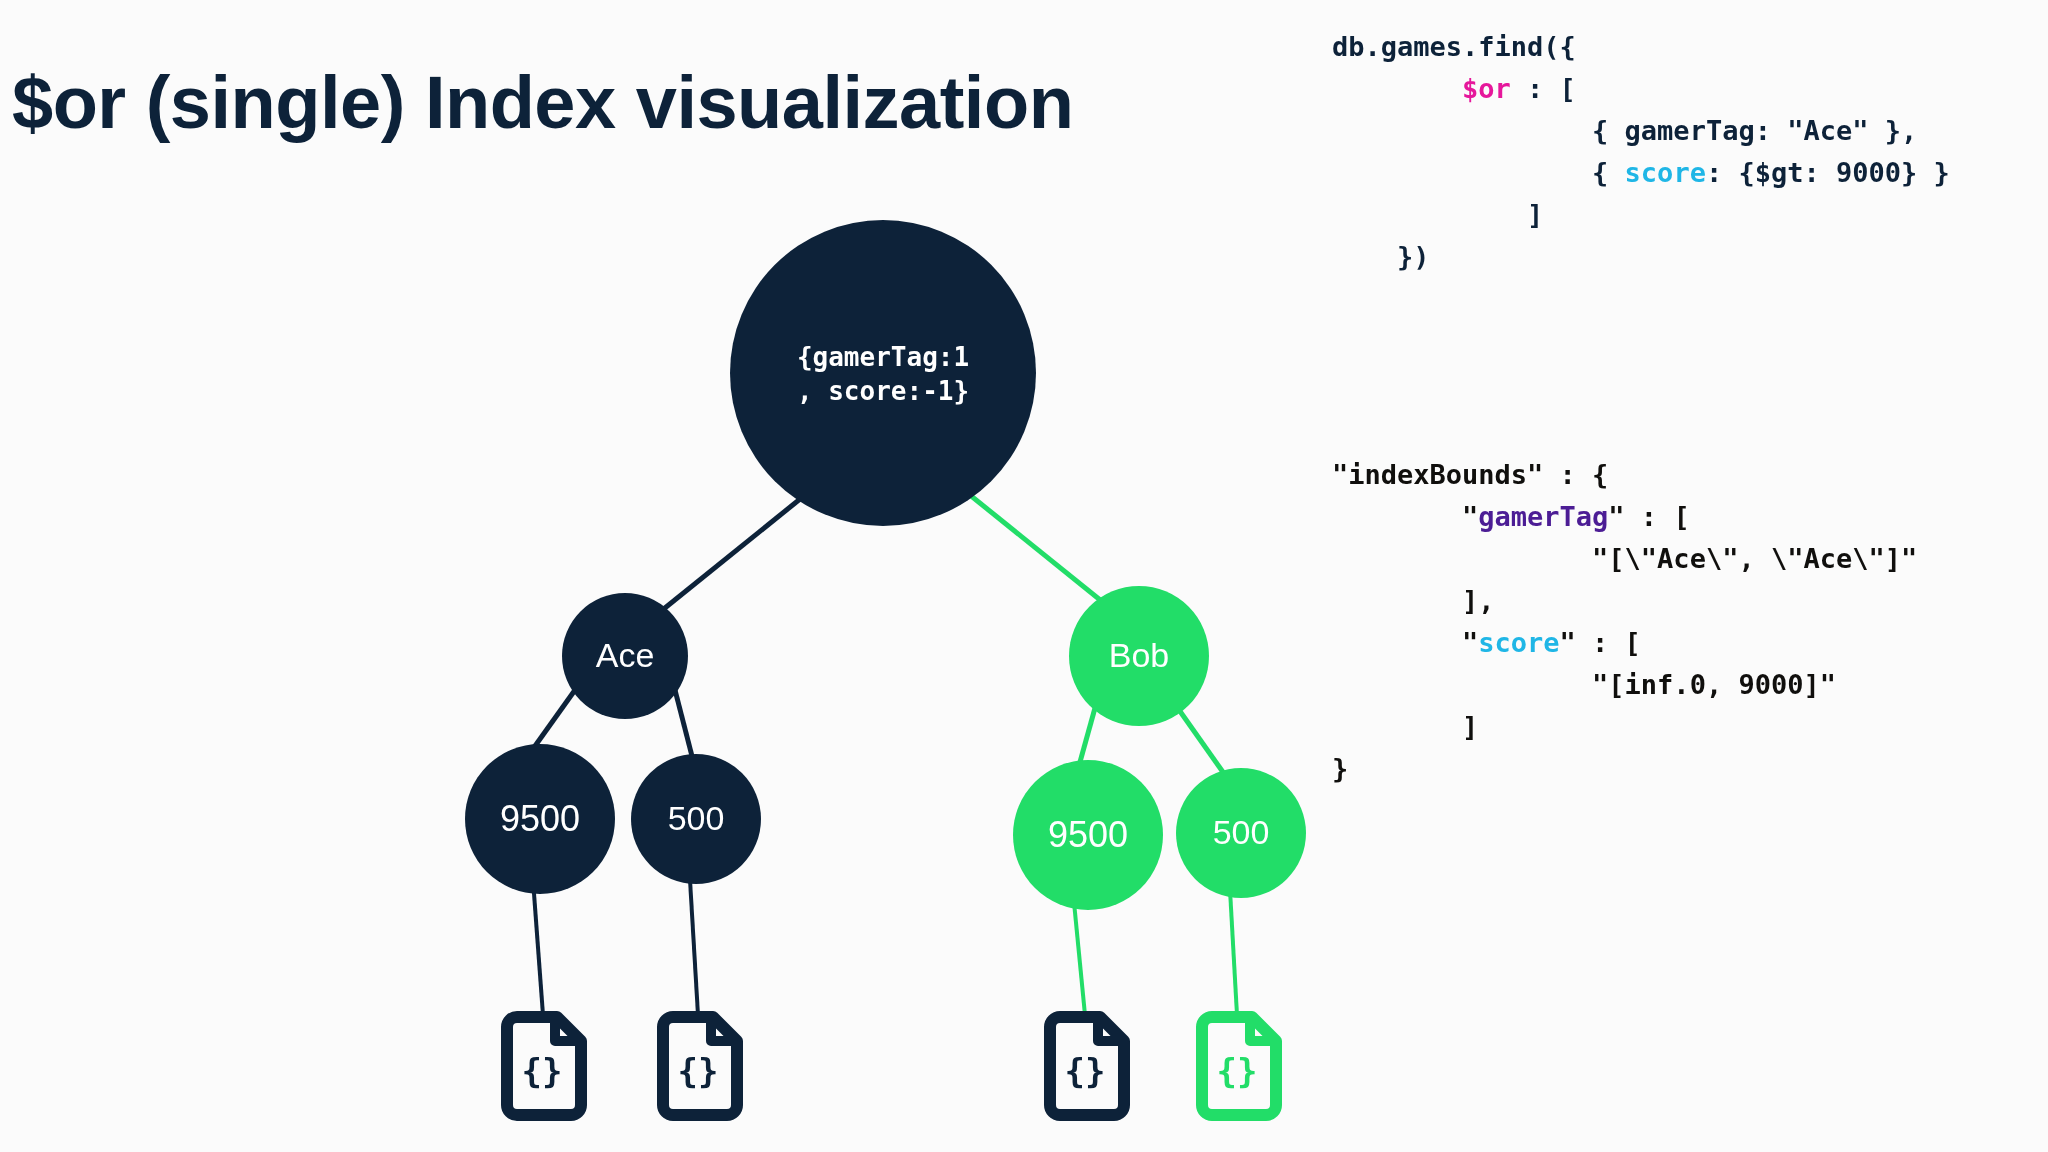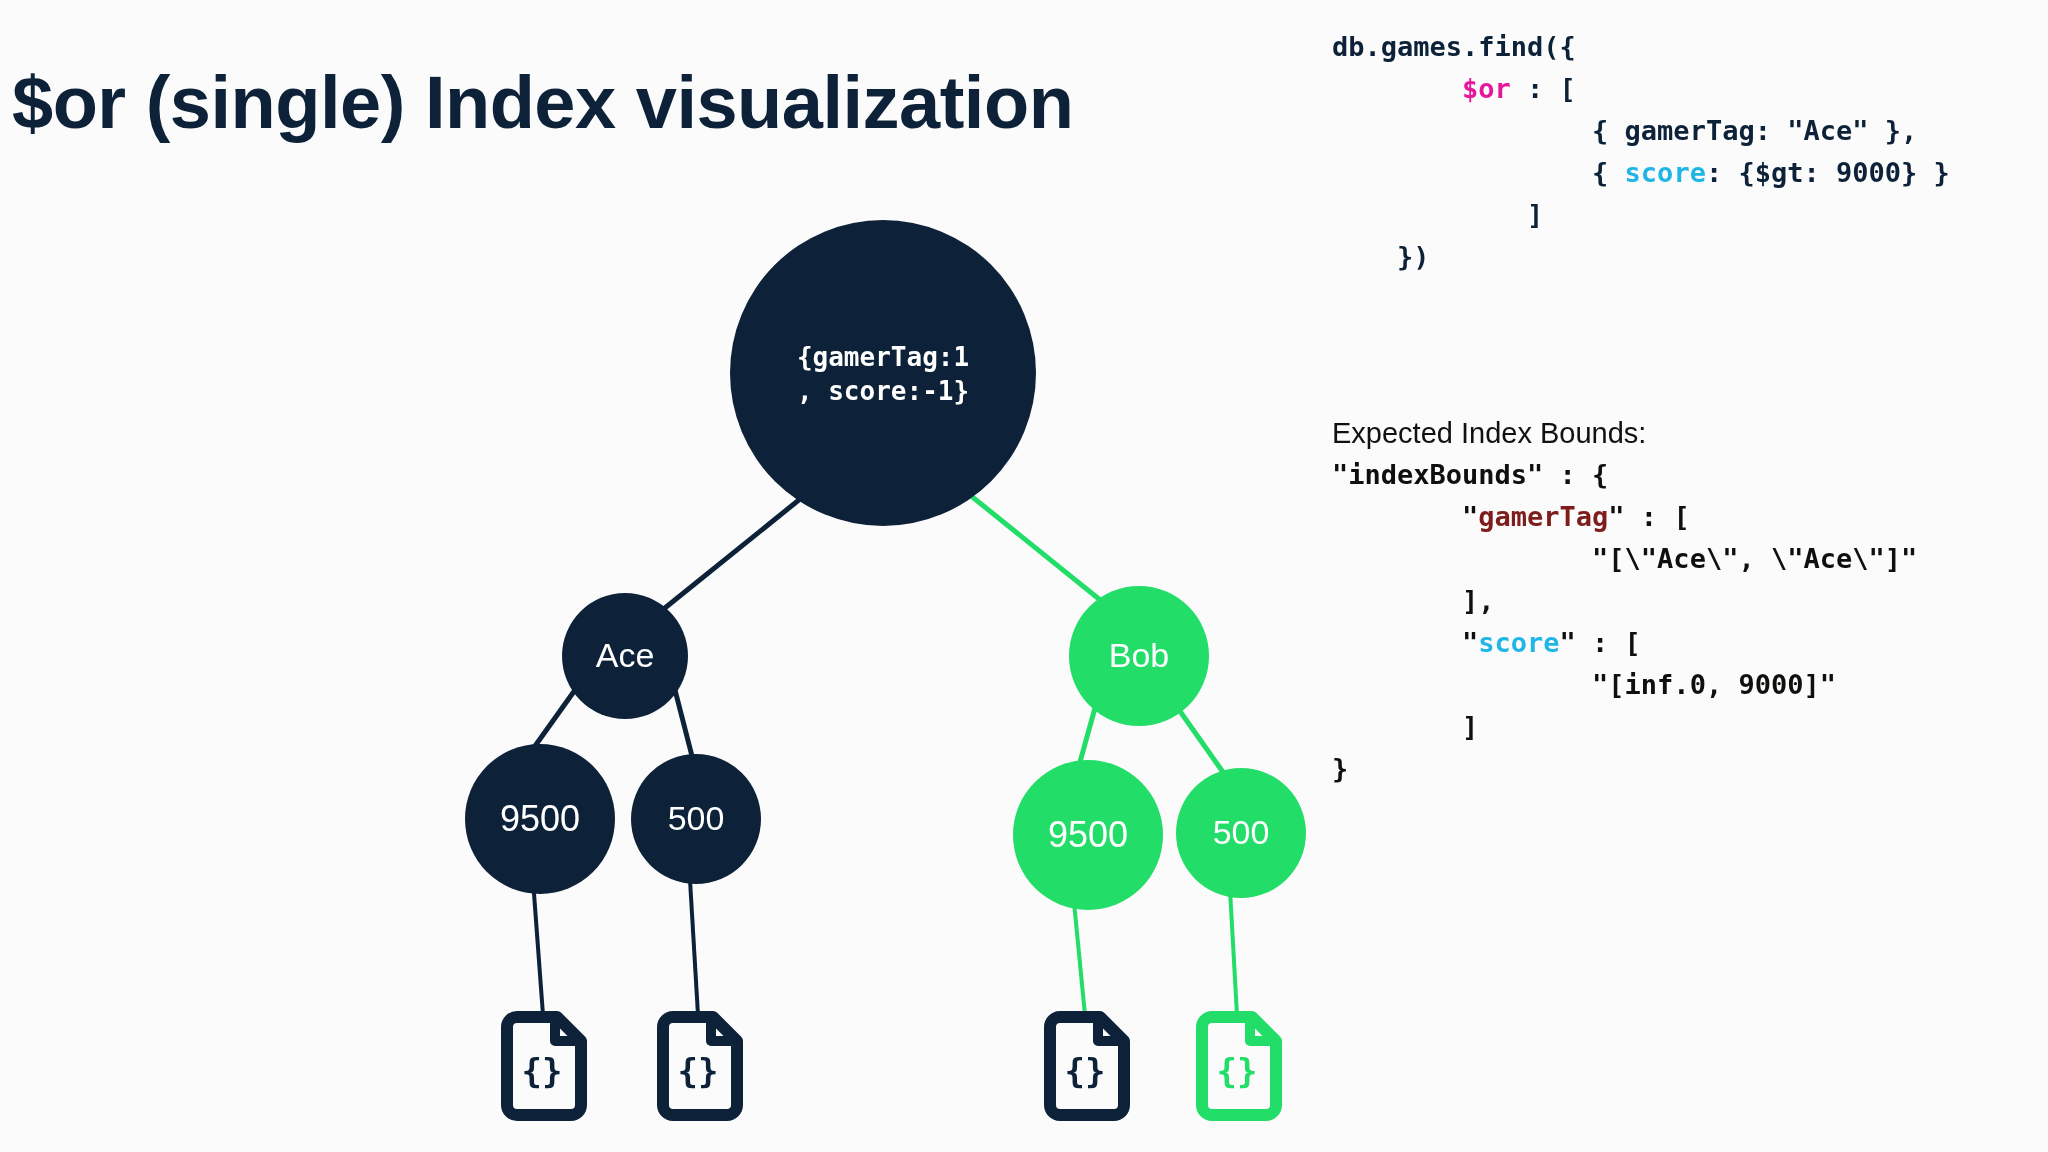--- a/index.html
+++ b/index.html
@@ -73,21 +73,21 @@
     top: 442px;
     width: 716px;
     font-family: "DejaVu Sans Mono", "Liberation Mono", monospace;
     font-weight: bold;
     font-size: 27px;
     line-height: 42px;
     color: #100f0d;
     white-space: pre-wrap;
     word-break: break-word;
   }
-  .bounds-block .tok-gamertag { color: #7f1d1d; }
+  .bounds-block .tok-gamertag { color: #4c1d95; }
   .bounds-block .tok-score { color: #1fb6e6; }
 
   
   .tree {
     position: absolute;
     left: 0px;
     top: 0px;
     width: 1332px;
     height: 1152px;
     margin-left: 25px;
@@ -182,21 +182,20 @@
 
   <div class="right-col">
 
     <div class="code-block"><span>db.games.find({</span>
 <span>        </span><span class="tok-or">$or</span><span> : [</span>
 <span>                { gamerTag: "Ace" },</span>
 <span>                { </span><span class="tok-score">score</span><span>: {$gt: 9000} }</span>
 <span>            ]</span>
 <span>    })</span></div>
 
-    <div class="bounds-label">Expected Index Bounds:</div>
 
     <div class="bounds-block"><span>"indexBounds" : {</span>
 <span>        "</span><span class="tok-gamertag">gamerTag</span><span>" : [</span>
 <span>                "[\"Ace\", \"Ace\"]"</span>
 <span>        ],</span>
 <span>        "</span><span class="tok-score">score</span><span>" : [</span>
 <span>                "[inf.0, 9000]"</span>
 <span>        ]</span>
 <span>}</span></div>
 

